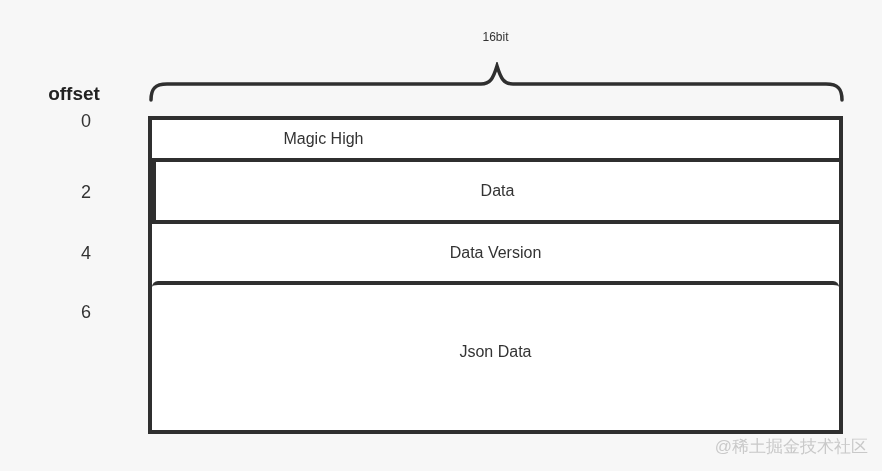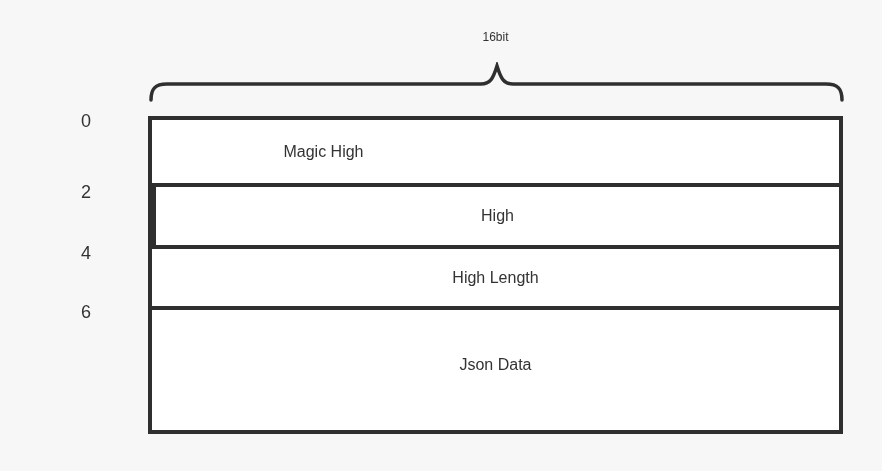--- a/index.html
+++ b/index.html
@@ -52,30 +52,31 @@
     position: absolute;
     left: 148px; top: 116px;
     width: 695px; height: 318px;
     box-sizing: border-box;
     border: 4px solid #2f2f2f;
     background: #ffffff;
     display: flex;
     flex-direction: column;
   }
   .prow { display: flex; box-sizing: border-box; }
-  .prow.r1 { height: 63px; }
+  .prow.r1 { height: 38px; }
   .prow.r2 { height: 62px; border-top: 4px solid #2f2f2f; }
   .prow.r3 { height: 61px; border-top: 4px solid #2f2f2f; }
   .prow.r4 {
     flex: 1;
     border-top: 4px solid #2f2f2f;
     flex-direction: column;
     justify-content: center;
     align-items: center;
     padding-bottom: 12px;
+    border-radius: 6px;
   }
   .pcell {
     display: flex;
     align-items: center;
     justify-content: center;
     font-size: 16px;
     color: #333333;
     box-sizing: border-box;
   }
   .pcell.half-left  { width: 343px; }
@@ -93,40 +94,42 @@
 <body>
 
 <div class="canvas">
 
   <div class="bit-label">16bit</div>
 
   <svg class="brace-svg" viewBox="0 0 695 45" aria-hidden="true">
     <path d="M 2 38 C 2 27, 6 22, 18 22 L 332 22 C 341 22, 344 17, 348 4 C 352 17, 355 22, 364 22 L 677 22 C 689 22, 693 27, 693 38" fill="none" stroke="#2f2f2f" stroke-width="3.5" stroke-linecap="round"></path>
   </svg>
 
+  <div class="offset-label">offset</div>
 
   <div class="offset-num o0">0</div>
   <div class="offset-num o2">2</div>
   <div class="offset-num o4">4</div>
   <div class="offset-num o6">6</div>
 
   <div class="ptable">
 
     <div class="prow r1">
       <div class="pcell half-left">Magic High</div>
     </div>
 
     <div class="prow r2">
-      <div class="pcell half-right">High</div>
+      <div class="pcell half-right">Data</div>
     </div>
 
     <div class="prow r3">
-      <div class="pcell full">High Length</div>
+      <div class="pcell full">Data Version</div>
     </div>
 
     <div class="prow r4">
       <div class="jd-line">Json Data</div>
     </div>
 
   </div>
 
+  <div class="watermark">@稀土掘金技术社区</div>
 
 </div>
 
 </body></html>

